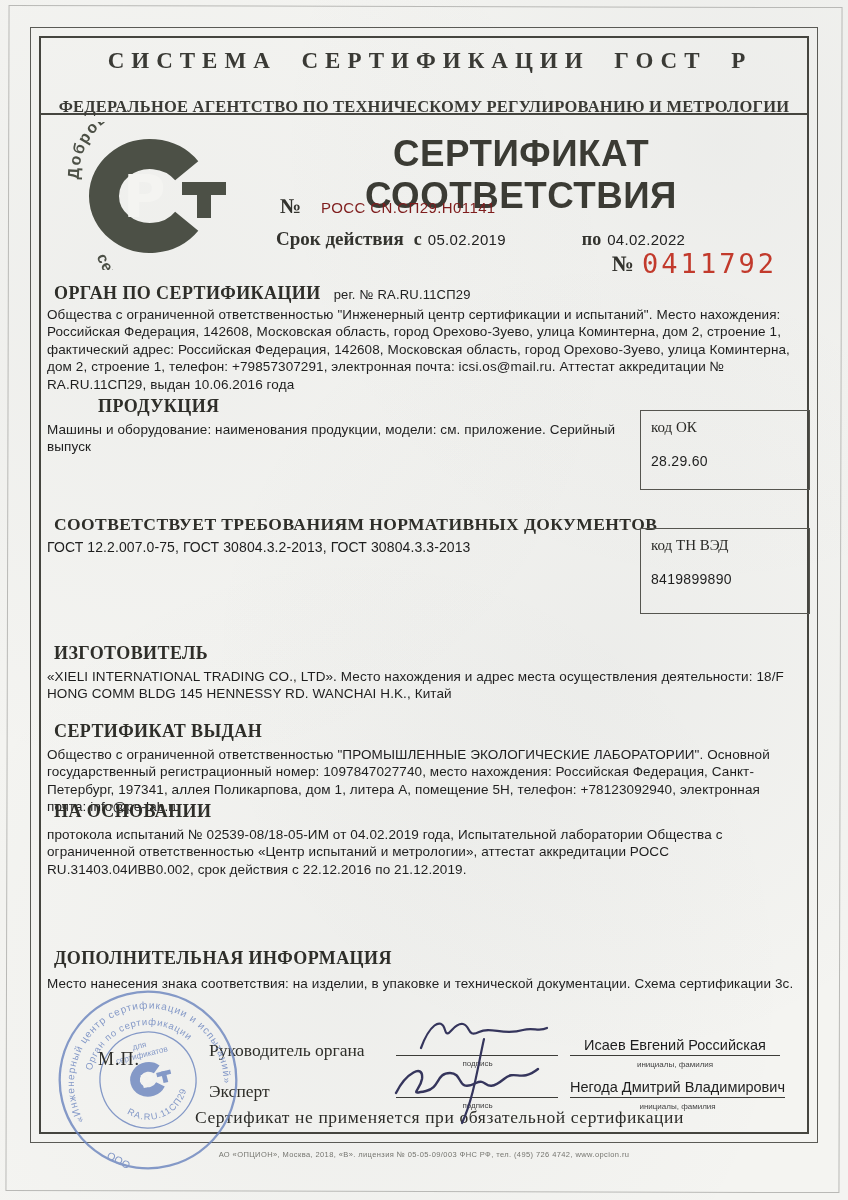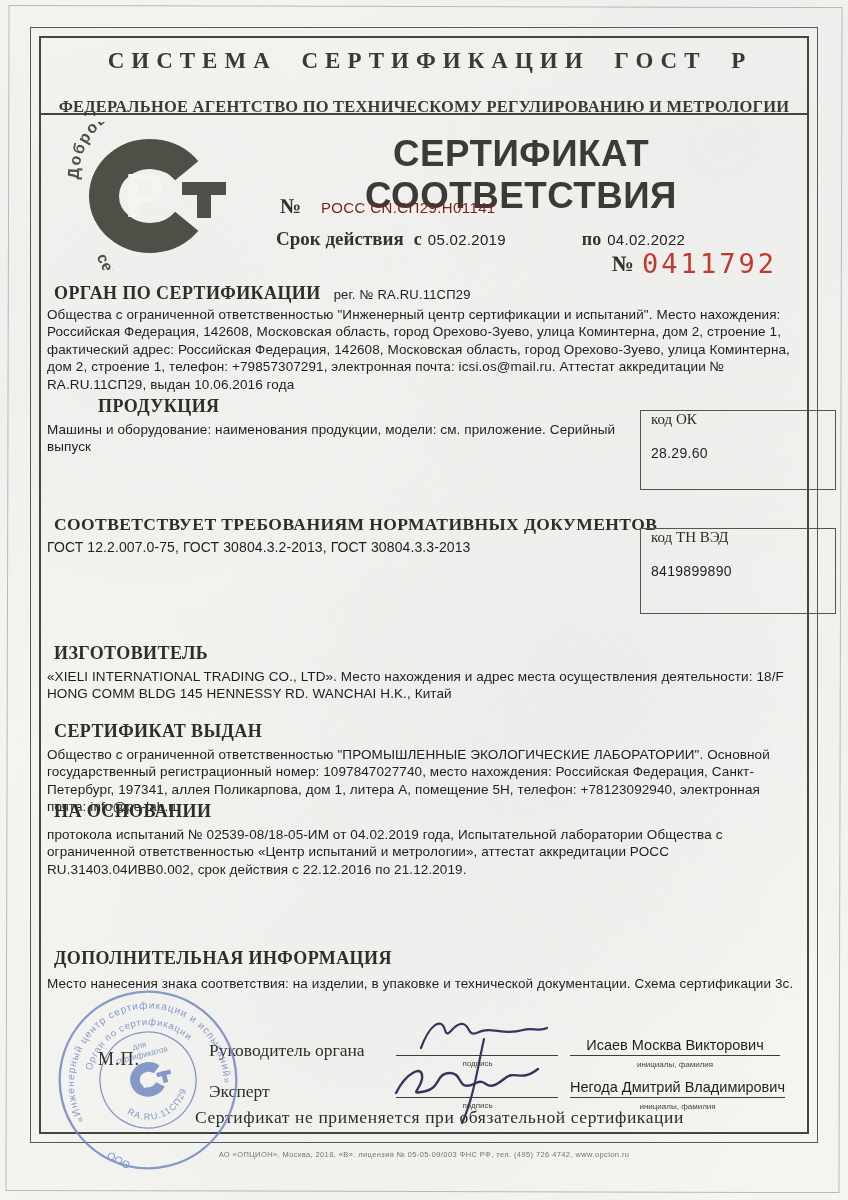--- a/index.html
+++ b/index.html
@@ -52,22 +52,22 @@
   .blank-digits{ font-family:"DejaVu Sans Mono", monospace; font-size:27px;
     letter-spacing:3px; margin-left:8px; vertical-align:-2px;}
 
   .section-header{ position:absolute; font-family:"Liberation Serif", serif;
     font-weight:bold; font-size:18px; letter-spacing:0.4px; color:#2e2e29; }
   .reg-no{ font-family:"Liberation Sans", sans-serif; font-weight:normal;
     font-size:13px; letter-spacing:0.2px; color:#222; margin-left:13px; }
   .body-text{ position:absolute; font-size:13.5px; line-height:17.4px; color:#1e1e1e;
     letter-spacing:0.1px; }
 
-  .code-box{ position:absolute; left:640px; width:196px; border:1.5px solid #55554f;
-    padding:0 10px; background:transparent; }
+  .code-box{ position:absolute; left:640px; width:170px; border:1.5px solid #55554f;
+    padding:8px 10px; background:transparent; }
   .code-label{ font-family:"Liberation Serif", serif; font-size:15px; color:#2a2a26; }
   .code-value{ font-size:14px; color:#1e1e1e; margin-top:17px; letter-spacing:0.3px;}
 
   .mp-label{ position:absolute; left:98px; top:1049px; font-family:"Liberation Serif", serif;
     font-size:18px; letter-spacing:1px; color:#2c2c28; z-index:3;}
 
   .sig-role{ position:absolute; font-family:"Liberation Serif", serif; font-weight:normal;
     font-size:17.5px; color:#2e2e29; }
   .sig-line{ position:absolute; border-bottom:1.3px solid #3c3c38; }
   .sig-caption{ position:absolute; font-size:8px; color:#444; text-align:center; }
@@ -185,21 +185,21 @@
   <text font-family="Liberation Sans, sans-serif" font-size="9.5" fill="#6d86bf" letter-spacing="1">
     <textPath href="#stBottom" startOffset="12%">RA.RU.11СП29</textPath>
   </text>
 </svg>
 
 <div class="mp-label">М.П.</div>
 
 <div class="sig-role" style="left:209px; top:1040px;">Руководитель органа</div>
 <div class="sig-line" style="left:396px; top:1037px; width:162px; height:19px;"></div>
 <div class="sig-caption" style="left:430px; top:1059px; width:95px;">подпись</div>
-<div class="sig-name" style="left:570px; top:1037px; width:210px;">Исаев Москва Викторович</div>
+<div class="sig-name" style="left:570px; top:1037px; width:210px;">Исаев Евгений Российская</div>
 <div class="name-line" style="left:570px; top:1038px; width:210px; height:18px;"></div>
 <div class="sig-caption" style="left:570px; top:1060px; width:210px;">инициалы, фамилия</div>
 
 <div class="sig-role" style="left:209px; top:1081px;">Эксперт</div>
 <div class="sig-line" style="left:396px; top:1079px; width:162px; height:19px;"></div>
 <div class="sig-caption" style="left:430px; top:1101px; width:95px;">подпись</div>
 <div class="sig-name" style="left:570px; top:1079px; width:215px;">Негода  Дмитрий Владимирович</div>
 <div class="name-line" style="left:570px; top:1080px; width:215px; height:18px;"></div>
 <div class="sig-caption" style="left:570px; top:1102px; width:215px;">инициалы, фамилия</div>
 

